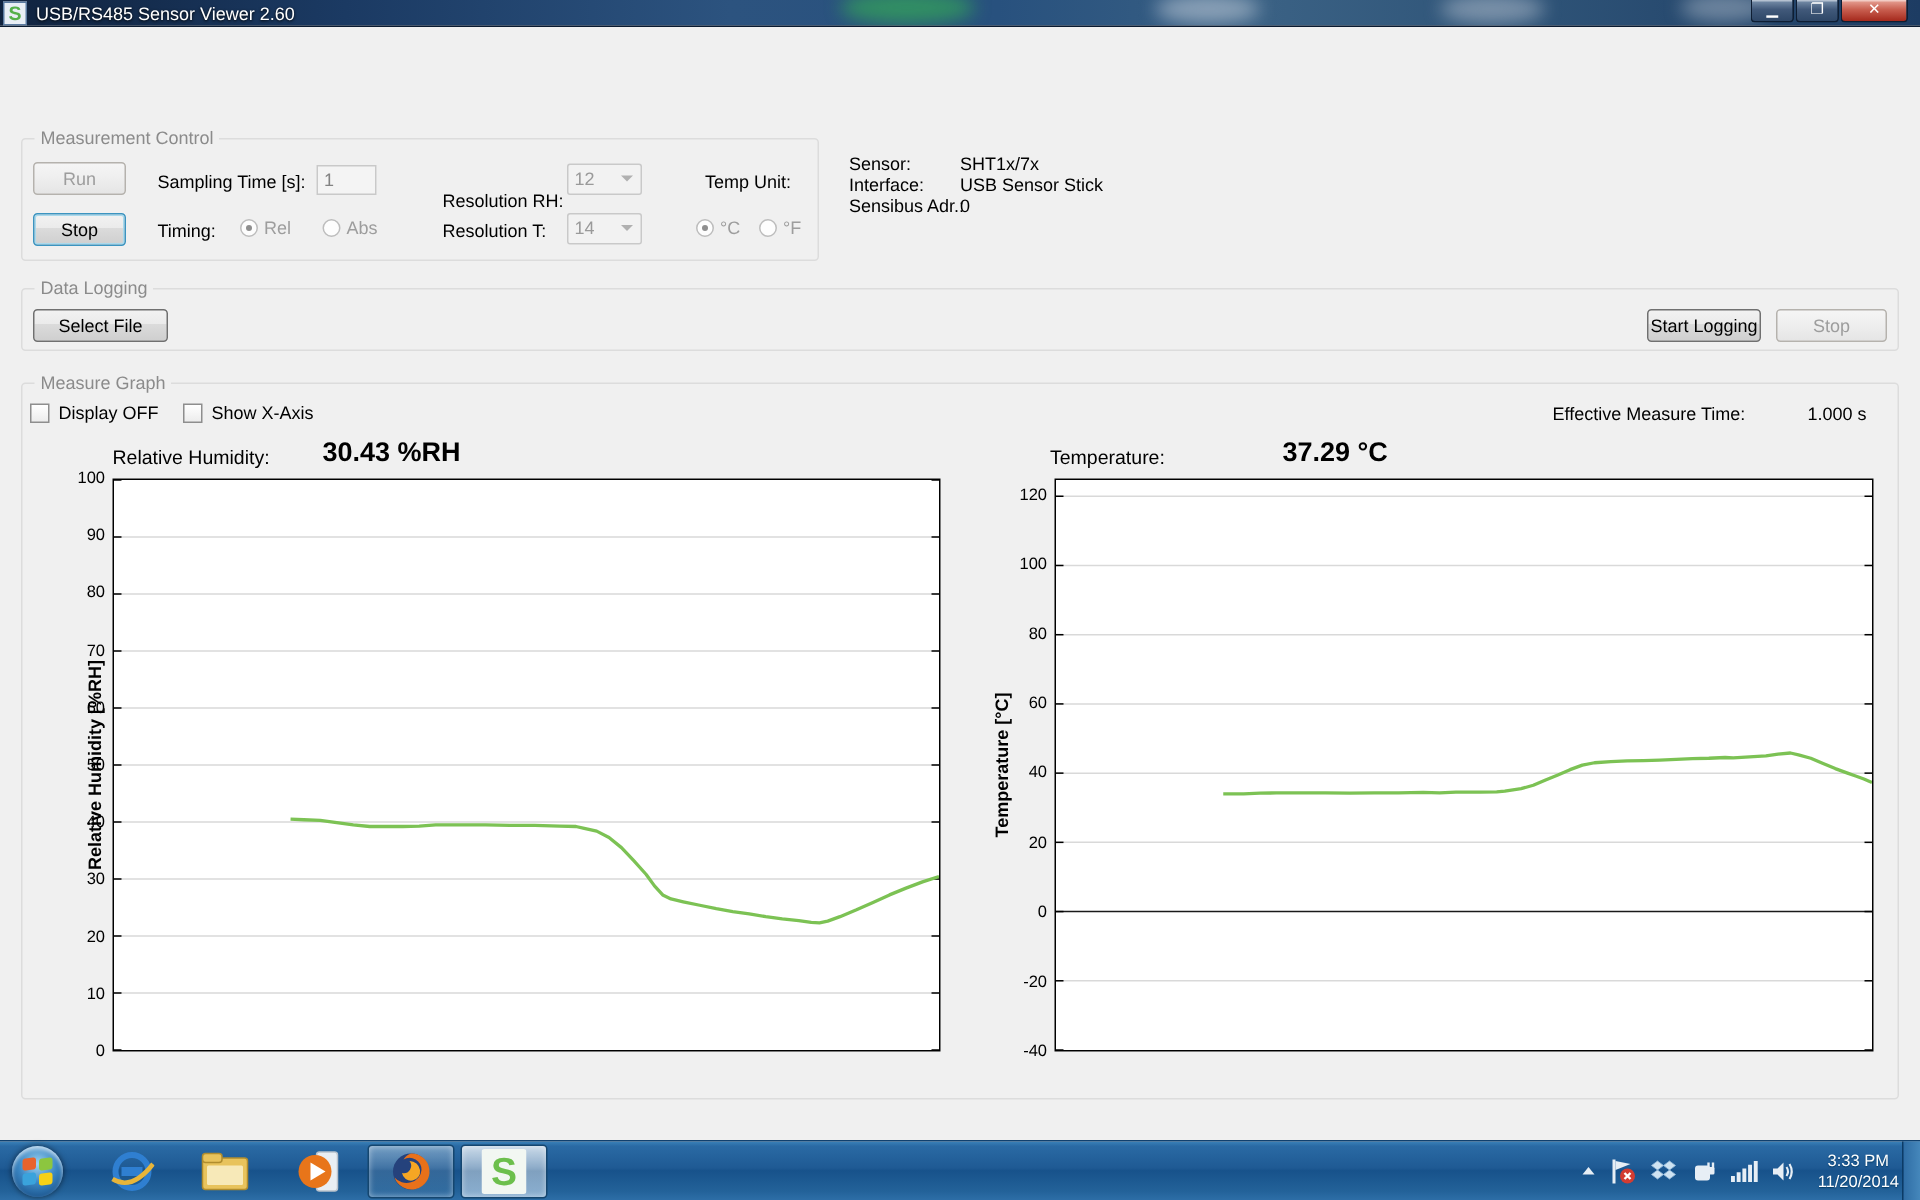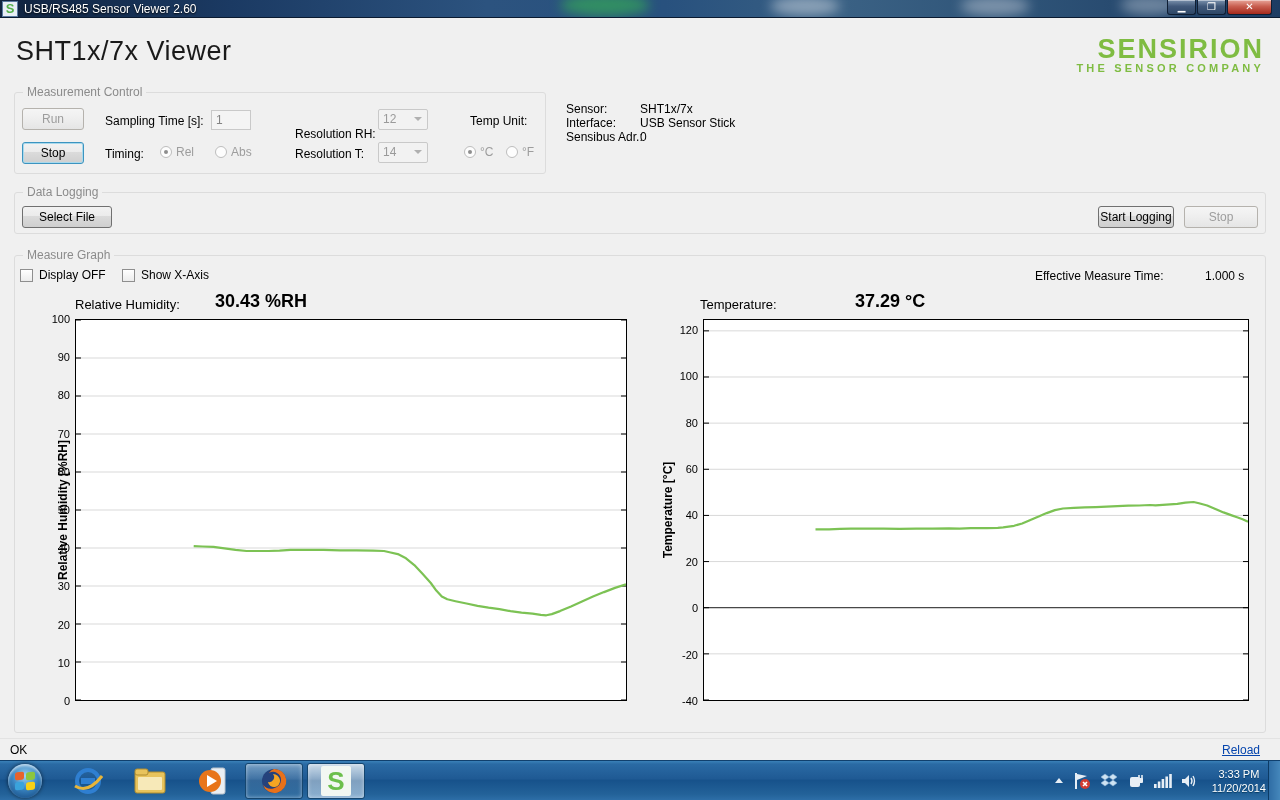--- a/index.html
+++ b/index.html
@@ -96,25 +96,20 @@
     <div class="blob" style="left:1120px;top:-5px;width:60px;height:20px;background:#a9b8c8;"></div>
     <div class="titleicon">S</div>
     <div class="titletext">USB/RS485 Sensor Viewer 2.60</div>
     <div class="winbtns">
       <div class="winbtn">▁</div>
       <div class="winbtn">❐</div>
       <div class="winbtn close">✕</div>
     </div>
   </div>
 
-  <div class="apptitle">SHT1x/7x Viewer</div>
-  <div class="senlogo">
-    <div class="big">SENSIRION</div>
-    <div class="tag">THE SENSOR COMPANY</div>
-  </div>
 
   <div class="groupbox" style="left:14px;top:92px;width:532px;height:82px;">
     <div class="gb-label">Measurement Control</div>
   </div>
   <div class="btn disabled" style="left:22px;top:108px;width:62px;height:22px;">Run</div>
   <div class="btn focus" style="left:22px;top:142px;width:62px;height:22px;">Stop</div>
   <div class="flabel" style="left:105px;top:114px;">Sampling Time [s]:</div>
   <div class="tbox disabled" style="left:211px;top:110px;width:40px;height:20px;">1</div>
   <div class="flabel" style="left:295px;top:127px;">Resolution RH:</div>
   <div class="combo" style="left:378px;top:109px;width:50px;height:21px;">
@@ -265,24 +260,20 @@
         <line x1="0" x2="544" y1="56.98846387370979" y2="56.98846387370979" stroke="#d9d9d9"></line>
         <line x1="0" x2="5" y1="56.98846387370979" y2="56.98846387370979" stroke="#000"></line>
         <line x1="539" x2="544" y1="56.98846387370979" y2="56.98846387370979" stroke="#000"></line>
         <line x1="0" x2="544" y1="10.84395871281118" y2="10.84395871281118" stroke="#d9d9d9"></line>
         <line x1="0" x2="5" y1="10.84395871281118" y2="10.84395871281118" stroke="#000"></line>
         <line x1="539" x2="544" y1="10.84395871281118" y2="10.84395871281118" stroke="#000"></line>
         <polyline points="111.5,209.3 125.1,209.3 136.0,208.8 146.9,208.6 163.2,208.6 179.5,208.6 195.8,208.8 212.2,208.6 228.5,208.6 244.8,208.3 255.7,208.6 266.6,208.1 282.9,208.1 293.8,207.9 299.2,207.4 310.1,205.8 318.2,203.5 326.4,200.0 334.6,196.6 342.7,193.1 350.9,190.1 359.0,188.5 369.9,187.8 380.8,187.3 391.7,187.1 402.6,186.7 413.4,186.2 424.3,185.7 435.2,185.5 446.1,185.0 451.5,185.3 462.4,184.6 473.3,183.9 481.4,182.7 489.6,182.0 495.0,183.2 503.2,185.5 511.4,189.0 519.5,192.4 527.7,195.4 533.1,197.3 538.6,199.3 544.0,201.7" fill="none" stroke="#7cc254" stroke-width="2.2" stroke-linejoin="round"></polyline>
       </svg>
     </div>
 
-  <div class="statusbar">
-    <span class="ok">OK</span>
-    <span class="reload">Reload</span>
-  </div>
 
   <div class="taskbar">
     <div class="orb">
       <span class="pane" style="left:7px;top:8px;background:#e8632c;transform:skewY(-6deg);"></span>
       <span class="pane" style="left:18px;top:8px;background:#8cc63f;transform:skewY(-6deg);"></span>
       <span class="pane" style="left:7px;top:18px;background:#3aa3dc;transform:skewY(-6deg);"></span>
       <span class="pane" style="left:18px;top:18px;background:#f7d117;transform:skewY(-6deg);"></span>
     </div>
     <div class="tb-item" style="left:68px;">
       <svg width="30" height="30" viewBox="0 0 30 30">

